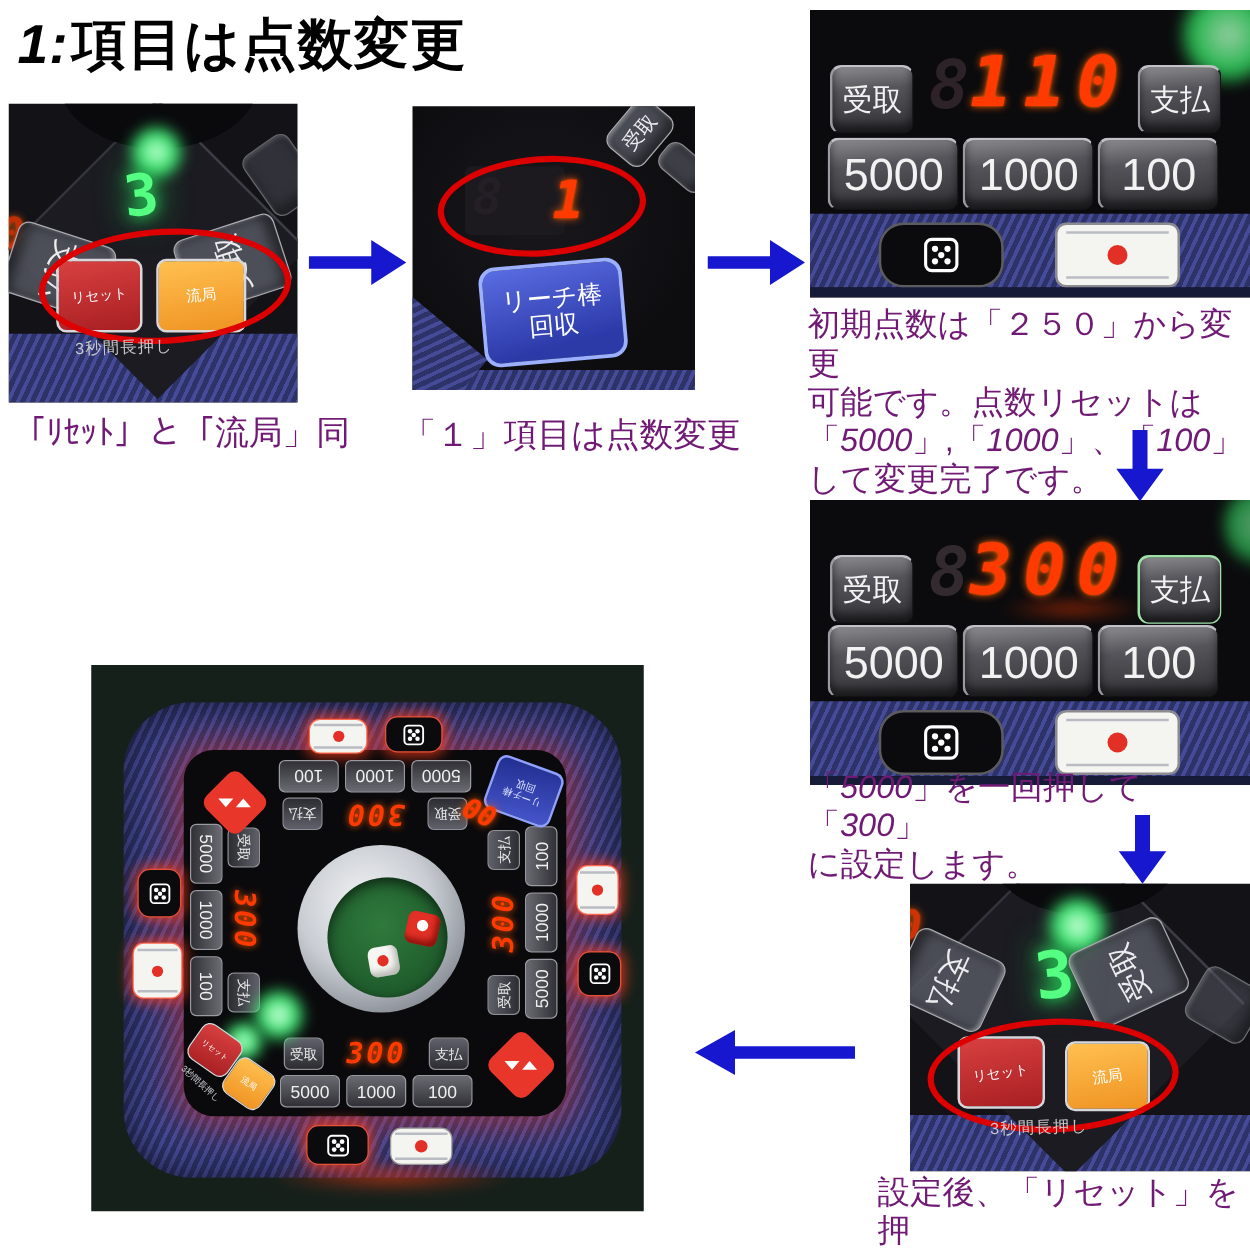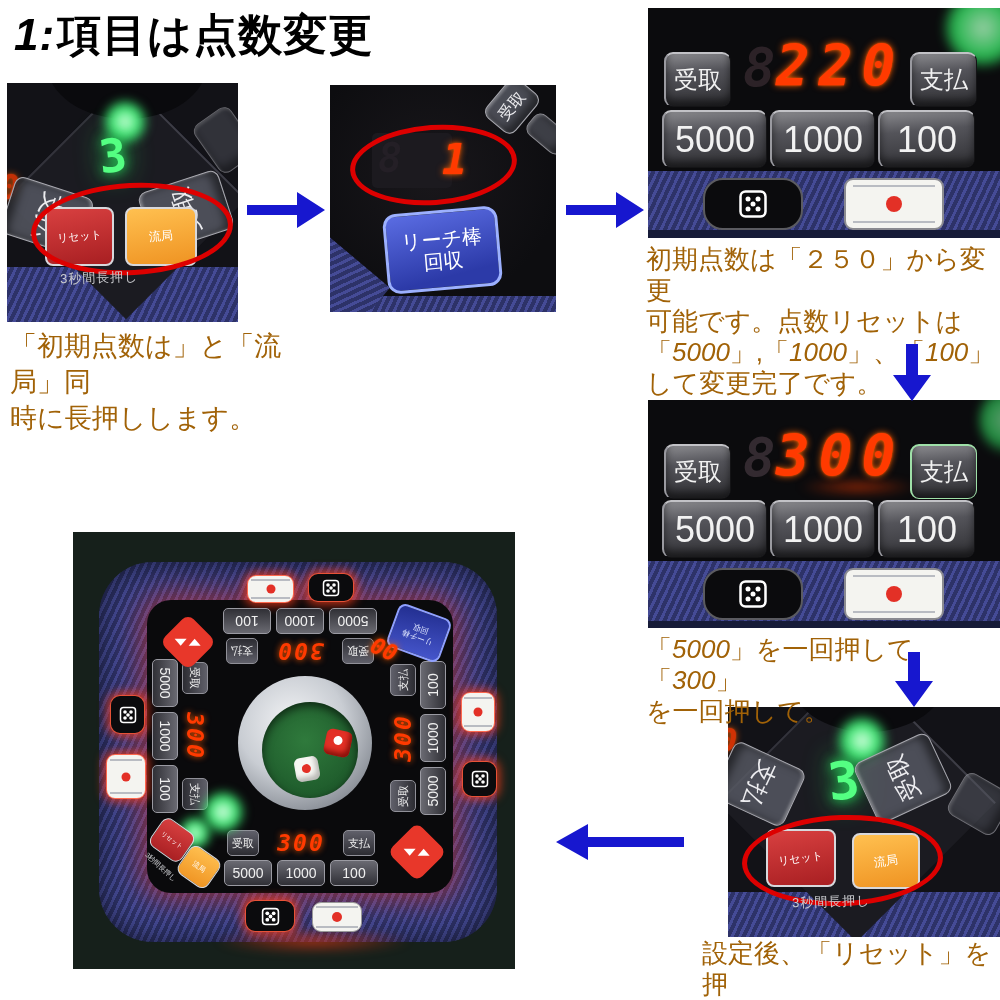--- a/index.html
+++ b/index.html
@@ -2,21 +2,21 @@
 <html><head>
 <meta charset="utf-8">
 <style>
   html,body{margin:0;padding:0;background:#fff;}
   #page{position:relative;width:1000px;height:1000px;background:#fff;overflow:hidden;
         font-family:"Liberation Sans",sans-serif;}
 
   
   .title{position:absolute;left:14px;top:6px;font-size:44px;color:#000;font-weight:600;letter-spacing:1px;}
   .title .tn{font-style:italic;font-weight:600;margin-right:2px;}
-  .cap{position:absolute;font-size:26px;line-height:31px;color:#a16207;}
+  .cap{position:absolute;font-size:26px;line-height:31px;color:#701a75;}
   .it{font-style:italic;}
 
   
   .photo{position:absolute;overflow:hidden;background:#101013;}
   .carbon{background:repeating-linear-gradient(115deg,#454b96 0 3px,#2d3268 3px 7px);}
   .led{font-family:"DejaVu Sans Mono",monospace;font-weight:bold;font-style:italic;color:#ff3a00;
        text-shadow:0 0 7px rgba(255,100,0,.95),0 0 2px rgba(255,60,0,1);}
   .ghost{font-family:"DejaVu Sans Mono",monospace;font-weight:bold;font-style:italic;color:#2c2227;text-shadow:none;}
   .gled{font-family:"DejaVu Sans Mono",monospace;font-weight:bold;color:#54ff82;
         text-shadow:0 0 12px #27e65e,0 0 28px #27e65e;}
@@ -102,21 +102,21 @@
                 background:linear-gradient(170deg,#5a6ce2 0%,#2c3aa8 80%);border:3px solid #9cb0ff;
                 display:flex;flex-direction:column;align-items:center;justify-content:center;color:#fff;font-size:20px;line-height:22px;">
       <span>リーチ棒</span>
       <span>回収</span>
     </div>
   </div>
 
   <div class="photo" style="left:648px;top:8px;width:352px;height:230px;background:#0b0b0d;">
     <div class="blob" style="left:295px;top:-20px;width:80px;height:80px;background:radial-gradient(circle,#b8ffc8 0%,#2fe060 50%,rgba(40,220,100,0) 78%);opacity:.8;"></div>
     <div class="ghost" style="position:absolute;left:95px;top:28px;font-size:54px;">8</div>
-    <div class="led" style="position:absolute;left:128px;top:26px;font-size:56px;letter-spacing:9px;">220</div>
+    <div class="led" style="position:absolute;left:128px;top:26px;font-size:56px;letter-spacing:9px;">110</div>
     <div class="mbtn" style="left:16px;top:44px;width:64px;height:52px;font-size:24px;">
         <span>受取</span>
       </div>
     <div class="mbtn" style="left:262px;top:44px;width:64px;height:52px;font-size:24px;">
         <span>支払</span>
       </div>
     <div class="mbtn" style="left:14px;top:102px;width:102px;height:55px;font-size:36px;">
         <span>5000</span>
       </div>
     <div class="mbtn" style="left:122px;top:102px;width:102px;height:55px;font-size:36px;">
@@ -357,35 +357,34 @@
     <div class="redbtn" style="left:80px;top:291px;width:36px;height:32px;font-size:6px;transform:rotate(35deg);border-width:1px;">
         <span>リセット</span>
       </div>
     <div class="orgbtn" style="left:108px;top:318px;width:34px;height:32px;font-size:7px;transform:rotate(35deg);border-width:1px;">
         <span>流局</span>
       </div>
     <div style="position:absolute;left:68px;top:330px;font-size:7px;color:#d5d6da;transform:rotate(42deg);">3秒間長押し</div>
   </div>
 
   <div class="cap" style="left:10px;top:328px;width:318px;font-size:27px;line-height:36px;">
-    <span>「初期点数は」と「流局」同</span><br>
-    <span>時に長押しします。</span>
+    <span>「ﾘｾｯﾄ」と「流局」同</span><br>
   </div>
   <div class="cap" style="left:322px;top:330px;width:300px;font-size:27px;line-height:36px;">
-    <br>
+    <span>「１」項目は点数変更</span><br>
   </div>
   <div class="cap" style="left:646px;top:244px;width:354px;">
     <span>初期点数は「２５０」から変更</span><br>
     <span>可能です。点数リセットは</span><br>
     <span>「</span><span class="it">5000</span><span>」,「</span><span class="it">1000</span><span>」、「</span><span class="it">100</span><span>」</span><br>
     <span>して変更完了です。</span>
   </div>
-  <div class="cap" style="left:646px;top:634px;width:354px;">
+  <div class="cap" style="left:646px;top:614px;width:354px;">
     <span>「</span><span class="it">5000</span><span>」を一回押して「</span><span class="it">300</span><span>」</span><br>
-    <span>を一回押して。</span>
+    <span>に設定します。</span>
   </div>
   <div class="cap" style="left:702px;top:938px;width:298px;">
     <span>設定後、「リセット」を押</span><br>
     <span>点数リセットは。</span>
   </div>
 
   <svg class="arrow" style="left:247px;top:192px;" width="78" height="36">
     <polygon points="0,13 50,13 50,0 78,18 50,36 50,23 0,23" fill="#1717cf"></polygon>
   </svg>
   <svg class="arrow" style="left:566px;top:192px;" width="78" height="36">

